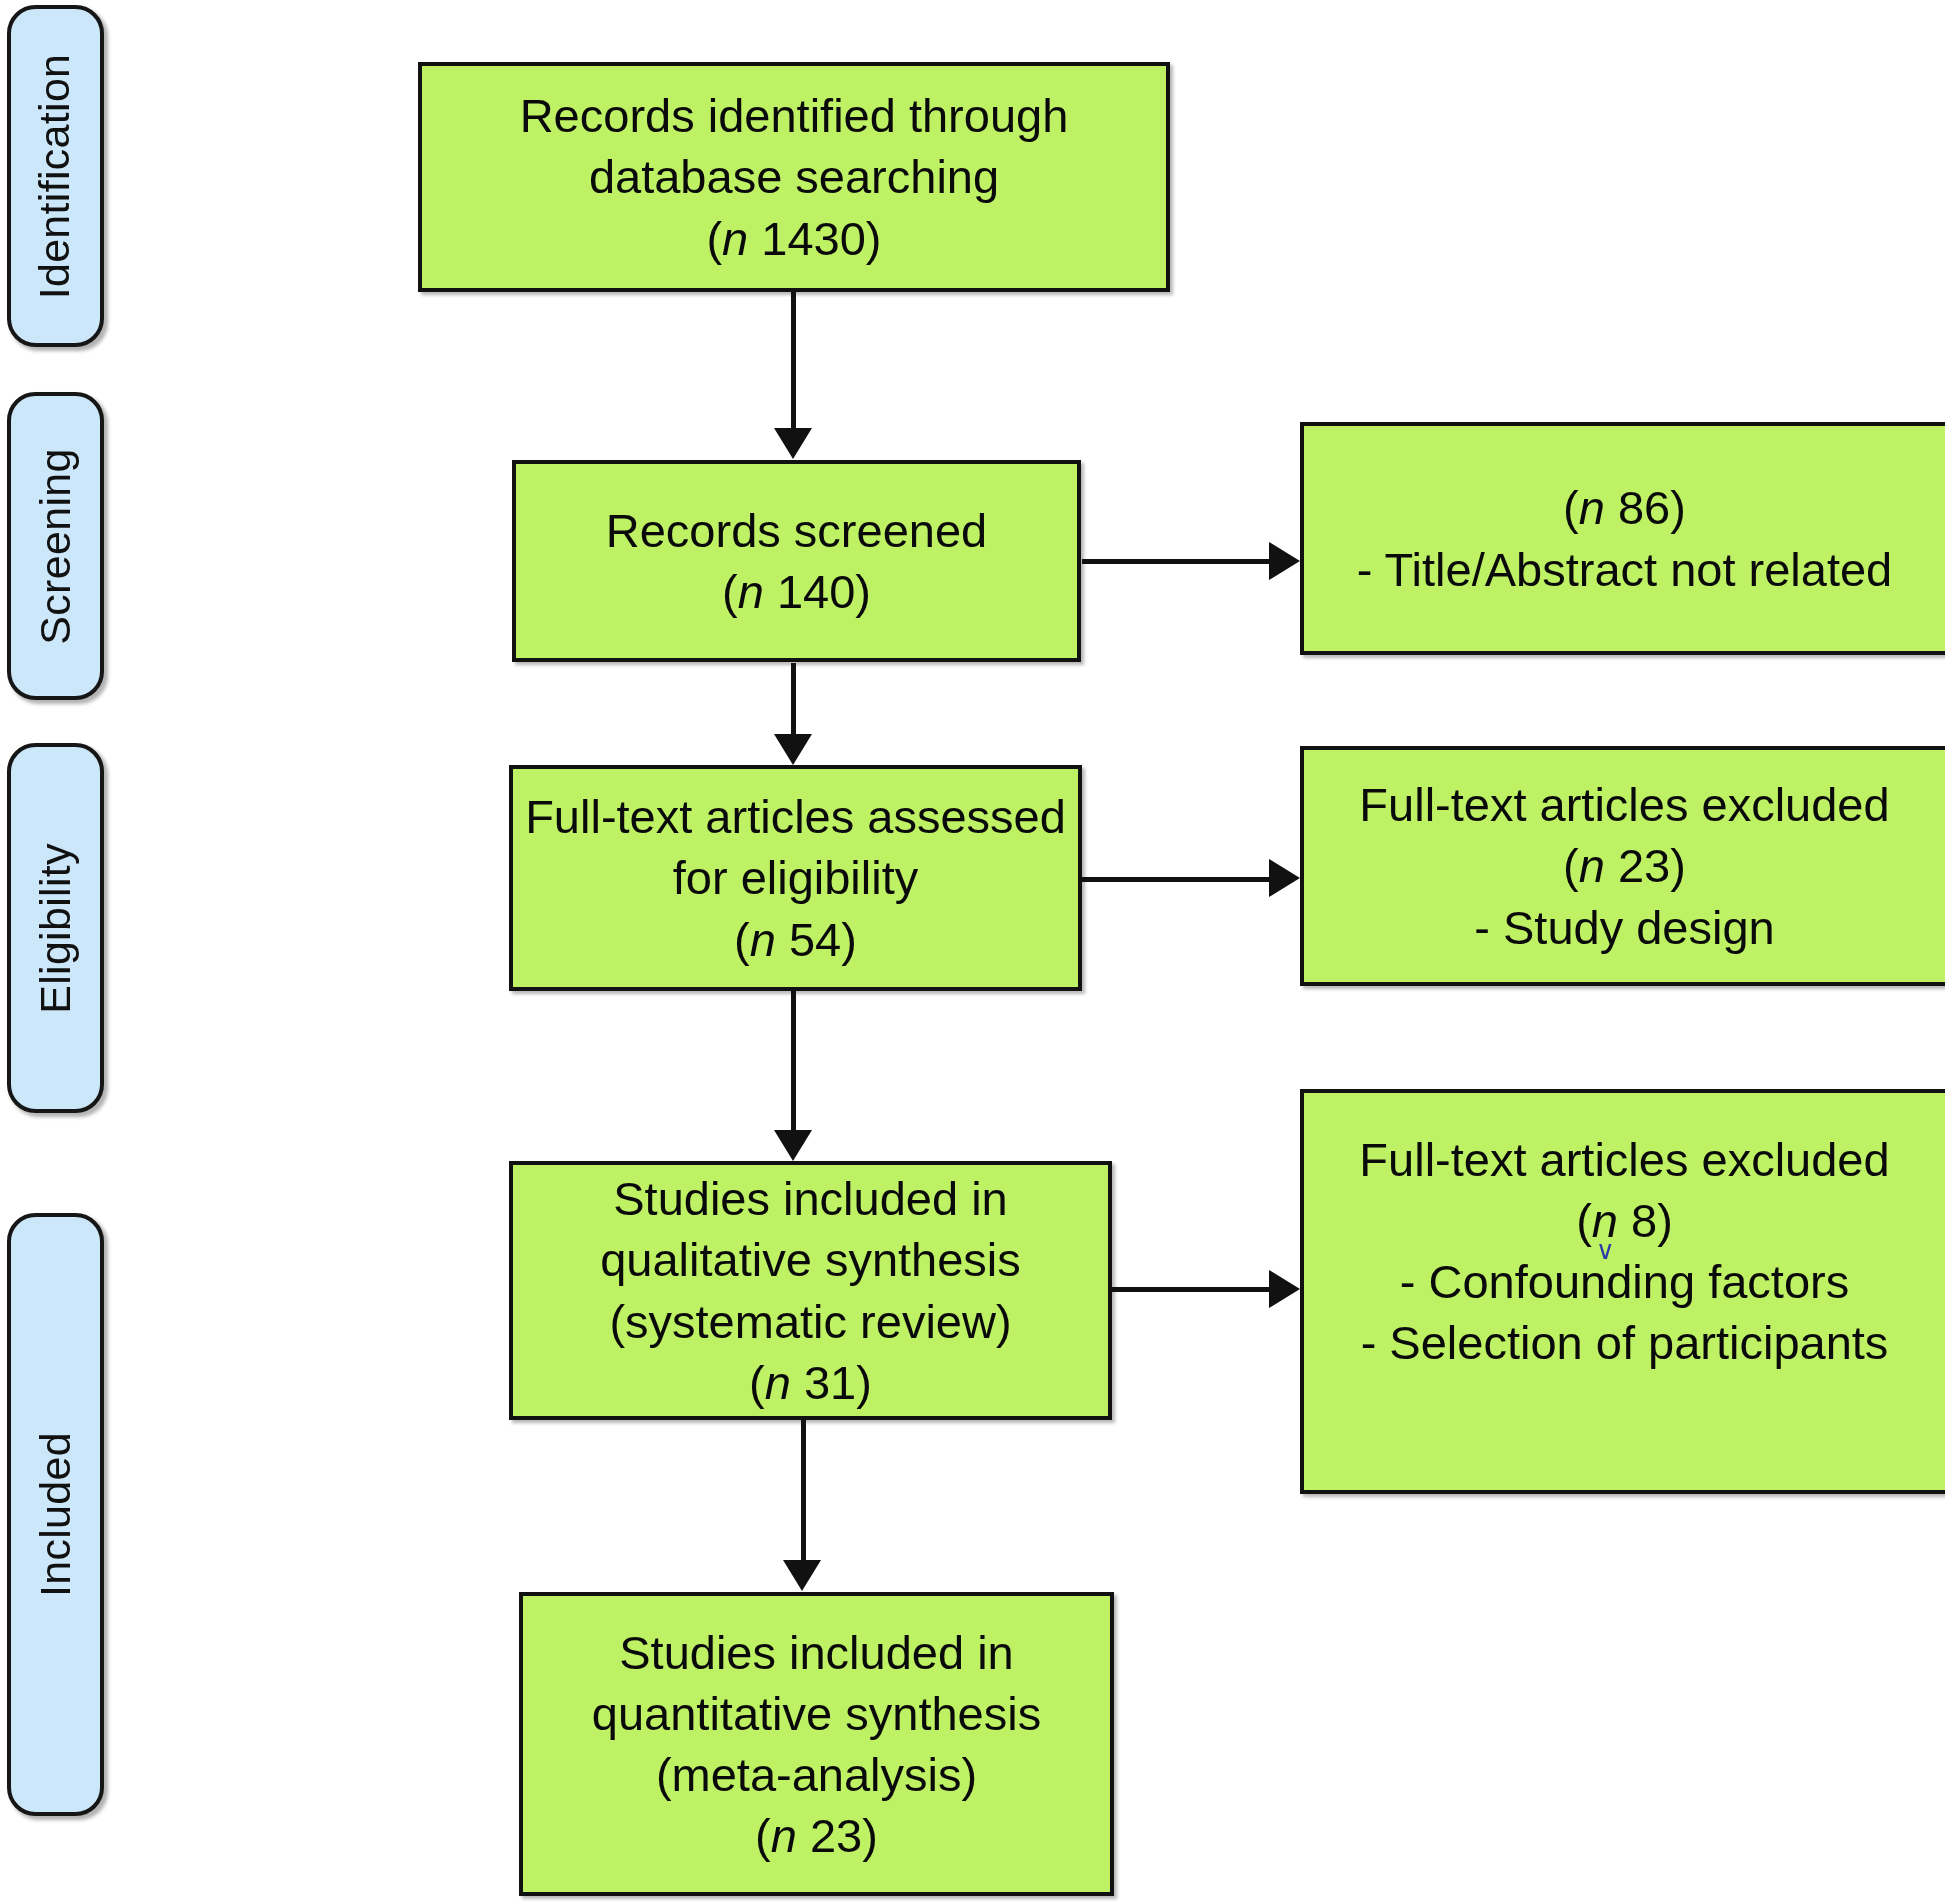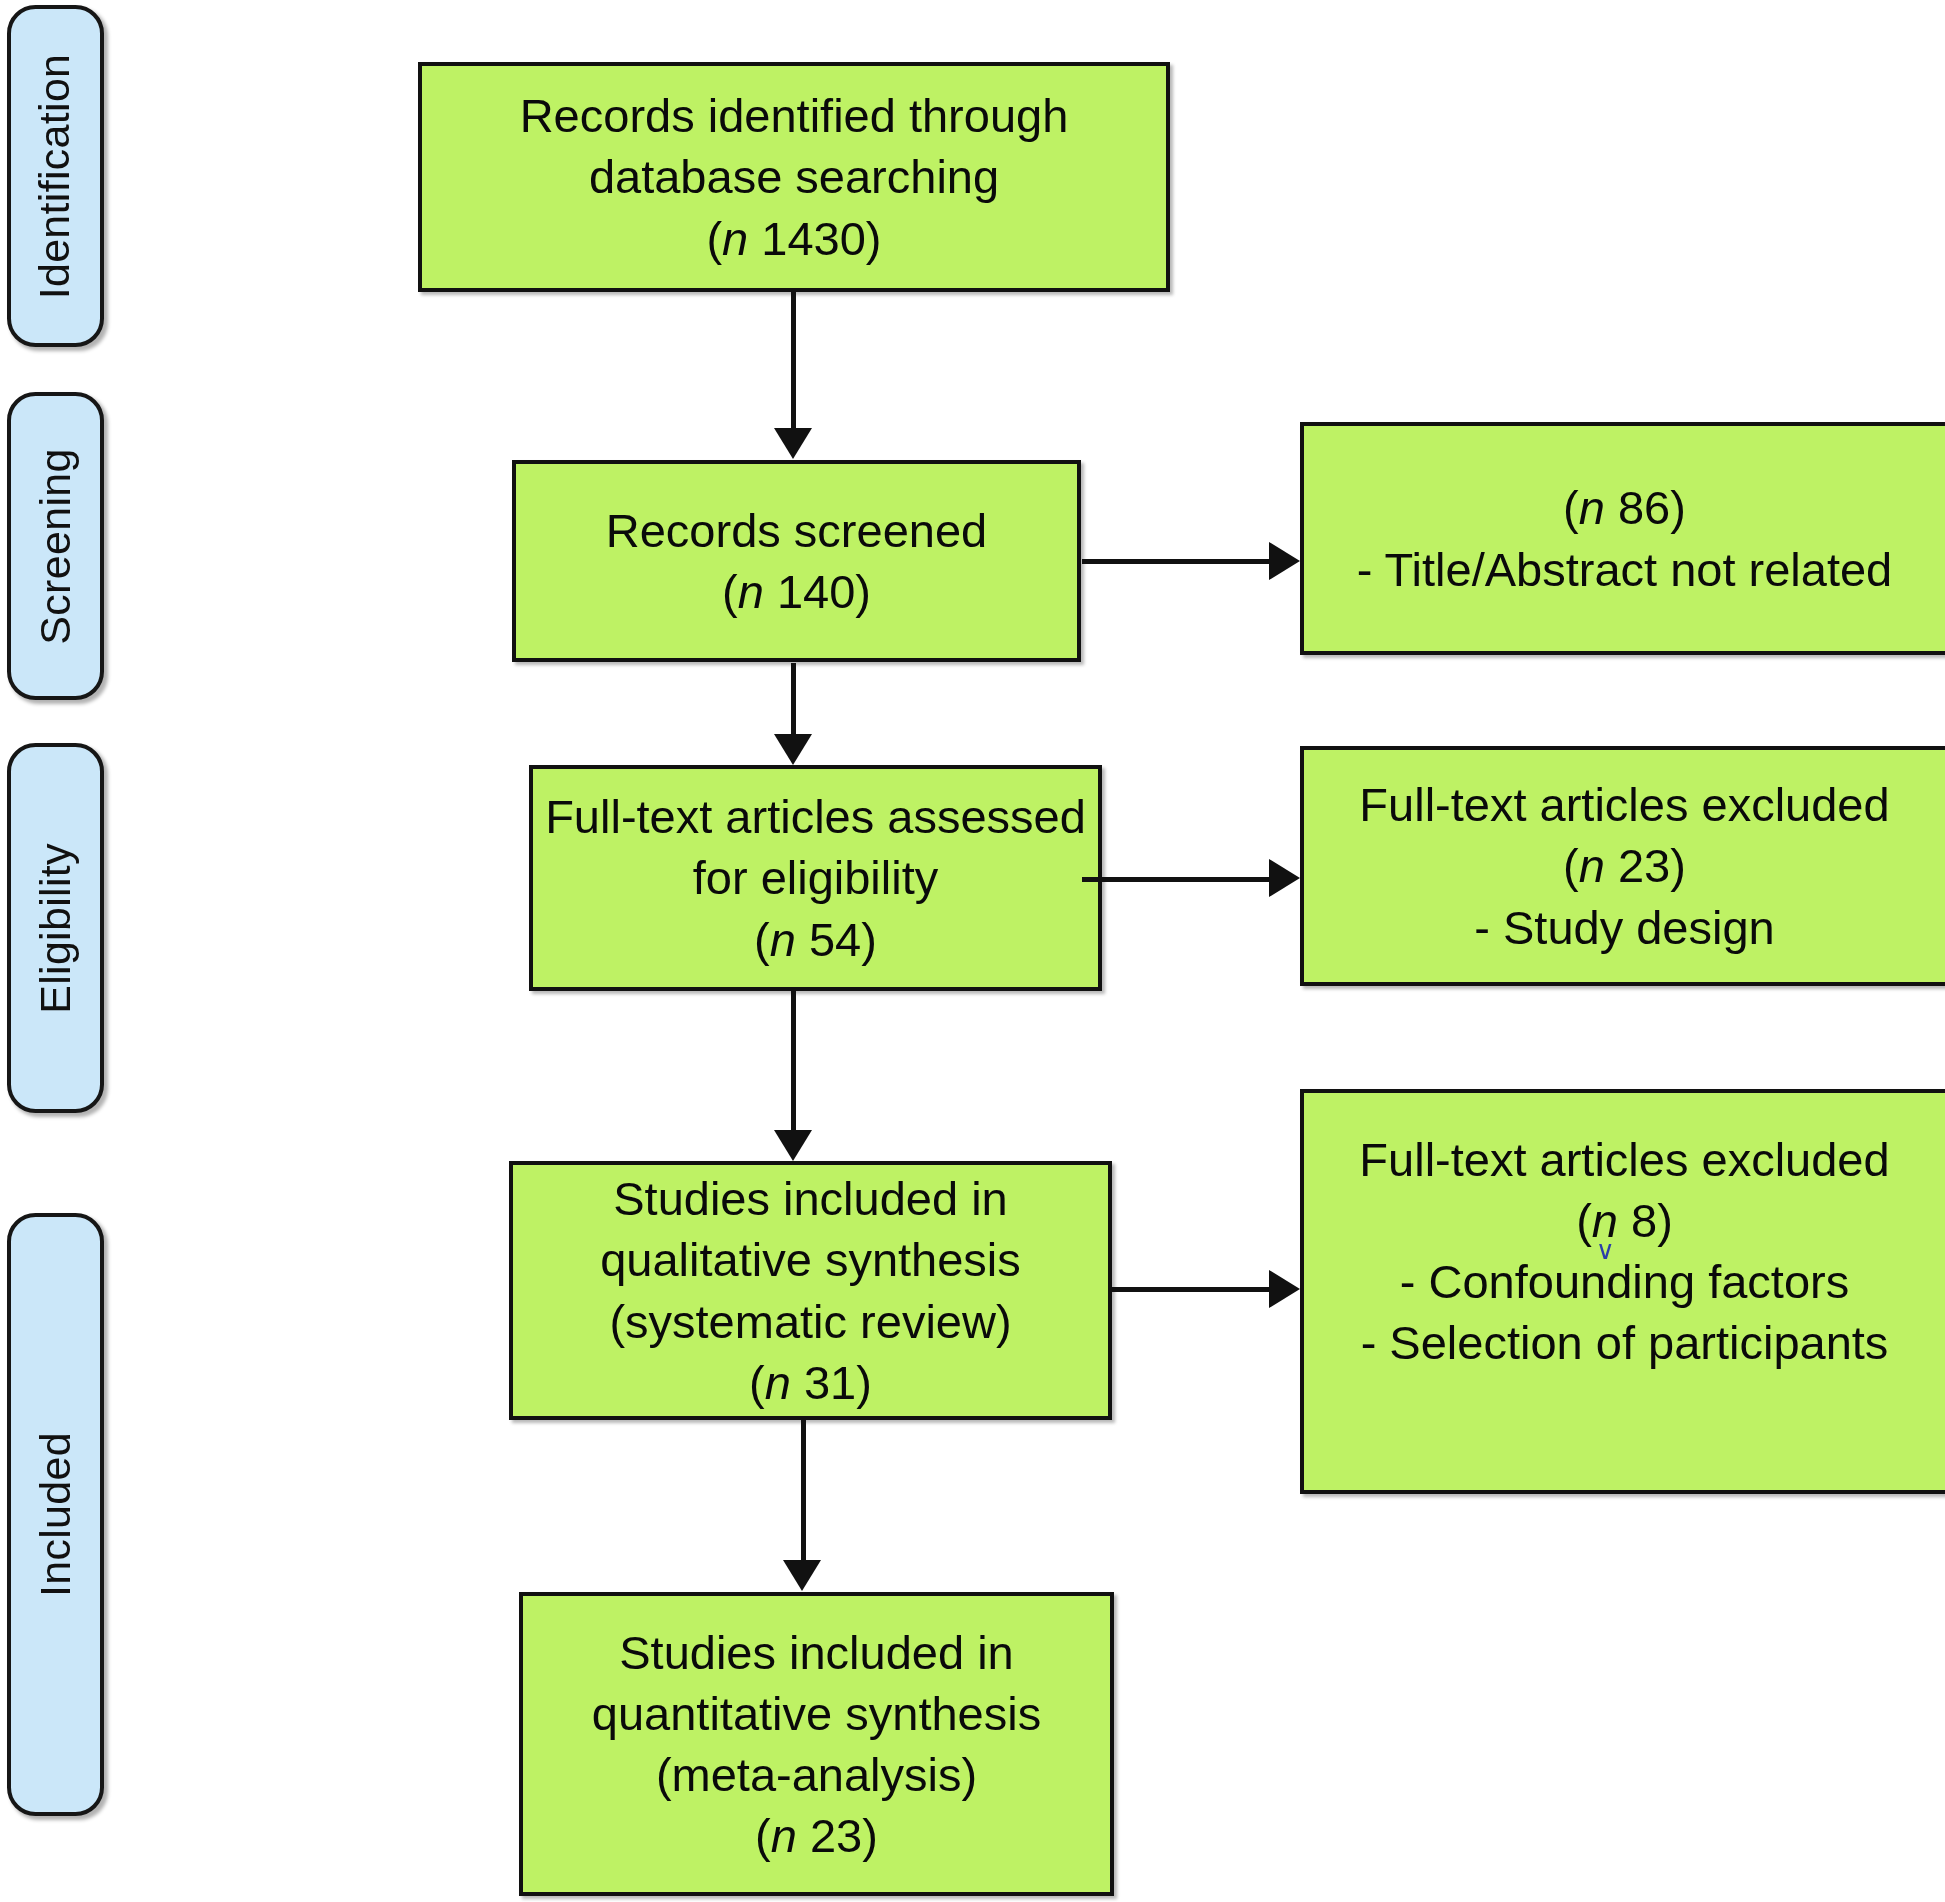--- a/index.html
+++ b/index.html
@@ -120,21 +120,21 @@
     <div class="line">Records identified through</div>
     <div class="line">database searching</div>
     <div class="line"><span>(</span><span class="italic-n">n</span><span> 1430)</span></div>
   </div>
 
   <div class="flow-box" style="left:512px; top:460px; width:569px; height:202px;">
     <div class="line">Records screened</div>
     <div class="line"><span>(</span><span class="italic-n">n</span><span> 140)</span></div>
   </div>
 
-  <div class="flow-box" style="left:509px; top:765px; width:573px; height:226px;margin-left:20px;">
+  <div class="flow-box" style="left:509px; top:765px; width:573px; height:226px;">
     <div class="line">Full-text articles assessed</div>
     <div class="line">for eligibility</div>
     <div class="line"><span>(</span><span class="italic-n">n</span><span> 54)</span></div>
   </div>
 
   <div class="flow-box" style="left:509px; top:1161px; width:603px; height:259px;">
     <div class="line">Studies included in</div>
     <div class="line">qualitative synthesis</div>
     <div class="line">(systematic review)</div>
     <div class="line"><span>(</span><span class="italic-n">n</span><span> 31)</span></div>

